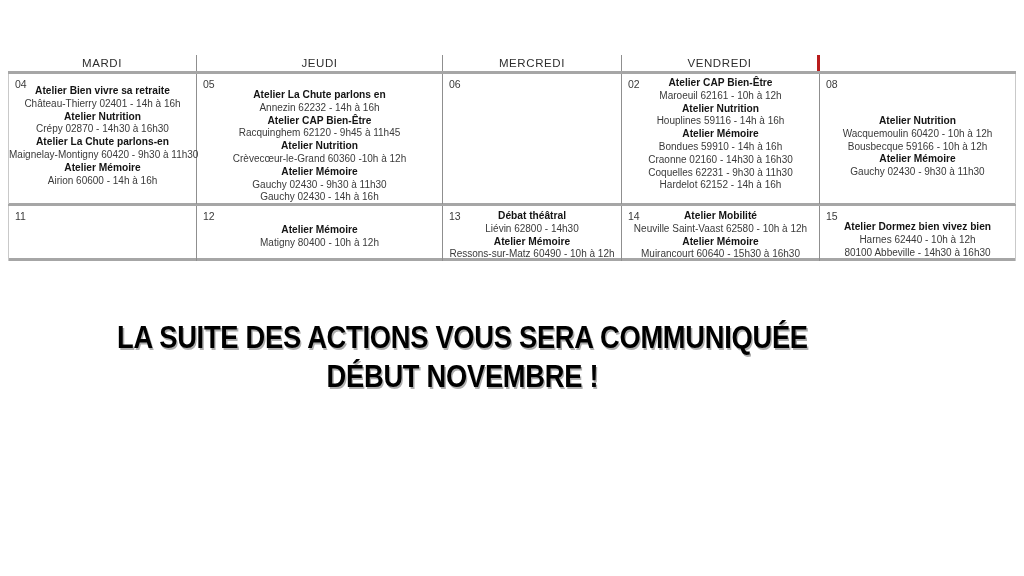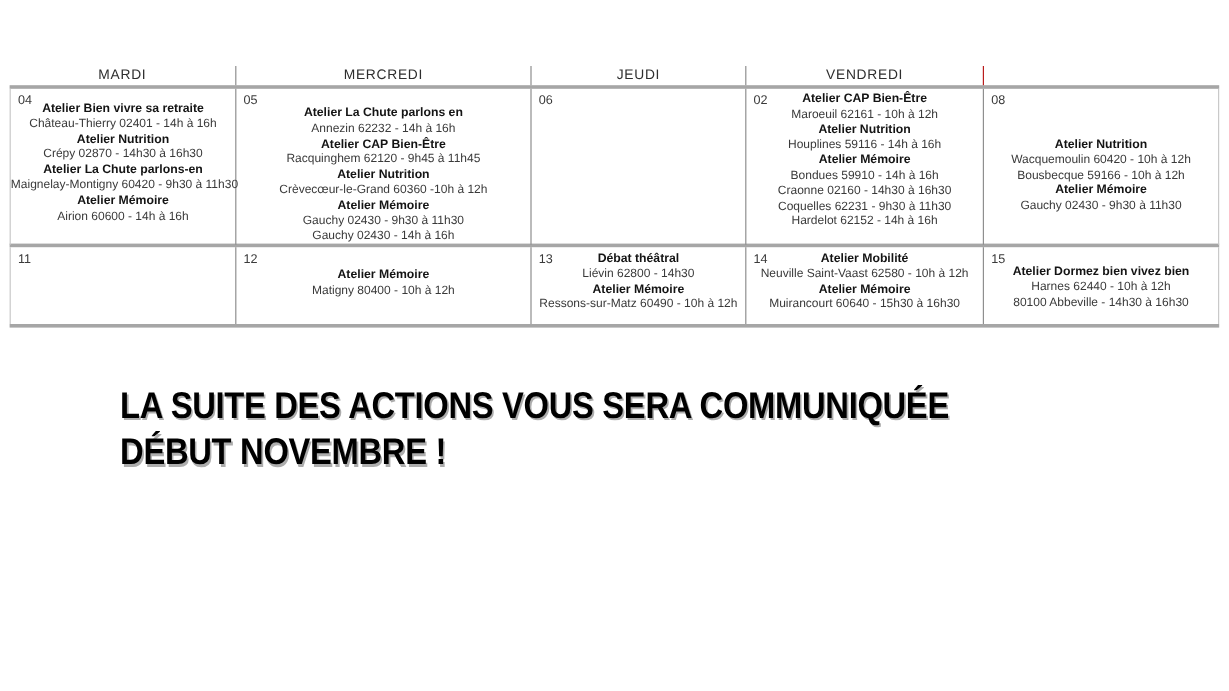--- a/index.html
+++ b/index.html
@@ -14,25 +14,25 @@
     display: grid;
     grid-template-columns: 189px 246px 179px 198px 196px;
   }
   .cal-head { height: 19px; border-bottom: 3px solid #a6a6a6; }
   .cal-head-cell {
     display: flex; align-items: flex-end; justify-content: center;
     font-size: 11.5px; letter-spacing: 0.6px; color: #2e2e2e;
     border-right: 1px solid #8f8f8f; padding-bottom: 2px;
   }
   .cal-head-cell.first { border-left: 1px solid #c9c9c9; }
-  .cal-head-cell:last-child { border-right: 1px solid #b91c1c; text-align: center; }
+  .cal-head-cell:last-child { border-right: 3px solid #b91c1c; text-align: center; }
 
   .cal-row { border-bottom: 3px solid #a6a6a6; }
   .row-week-0 { height: 132px; }
-  .row-week-1 { height: 67px; }
+  .row-week-1 { height: 55px; }
 
   .cal-cell { position: relative; border-right: 1px solid #8f8f8f; overflow: visible; }
   .cal-cell.first { border-left: 1px solid #c9c9c9; }
   .cal-cell:last-child { border-right: 1px solid #c9c9c9; }
 
   .day-num {
     position: absolute; top: 4px; left: 6px;
     font-size: 10.5px; color: #3a3a3a;
   }
 
@@ -46,22 +46,22 @@
   .row-week-0 .cal-cell:nth-child(1) .cell-content { margin-top: 11px; }
   .row-week-0 .cal-cell:nth-child(2) .cell-content { margin-top: 15px; }
   .row-week-0 .cal-cell:nth-child(4) .cell-content { margin-top: 3px; }
   .row-week-0 .cal-cell:nth-child(5) .cell-content { margin-top: 41px; }
   .row-week-1 .cal-cell:nth-child(2) .cell-content { margin-top: 18px; }
   .row-week-1 .cal-cell:nth-child(3) .cell-content { margin-top: 4px; }
   .row-week-1 .cal-cell:nth-child(4) .cell-content { margin-top: 4px; }
   .row-week-1 .cal-cell:nth-child(5) .cell-content { margin-top: 15px; }
 
   .announcement {
-    position: absolute; top: 318px; left: 17px; width: 888px;
-    text-align: left; padding-left: 36px;
+    position: absolute; top: 318px; left: 0; width: 888px;
+    text-align: center; padding-left: 36px;
   }
   .announcement-inner {
     display: inline-block;
     transform: scaleX(0.88);
     transform-origin: center;
   }
   .announcement-line {
     font-size: 31px; font-weight: 700; color: #000;
     letter-spacing: -0.3px; line-height: 39px;
     text-shadow: 1.5px 2px 0 rgba(50,50,50,0.40);
@@ -69,22 +69,22 @@
 </style>
 </head>
 <body>
 
 <div class="page">
 
   <div class="calendar">
 
     <div class="cal-head">
       <div class="cal-head-cell">MARDI</div>
+      <div class="cal-head-cell">JEUDI</div>
       <div class="cal-head-cell">MERCREDI</div>
-      <div class="cal-head-cell">JEUDI</div>
       <div class="cal-head-cell">VENDREDI</div>
     </div>
 
     <div class="cal-row row-week-0">
         <div class="cal-cell first">
           <div class="day-num">04</div>
           <div class="cell-content">
             <div class="entry-line bold">Atelier Bien vivre sa retraite</div>
             <div class="entry-line">Château-Thierry 02401 - 14h à 16h</div>
             <div class="entry-line bold">Atelier Nutrition</div>

